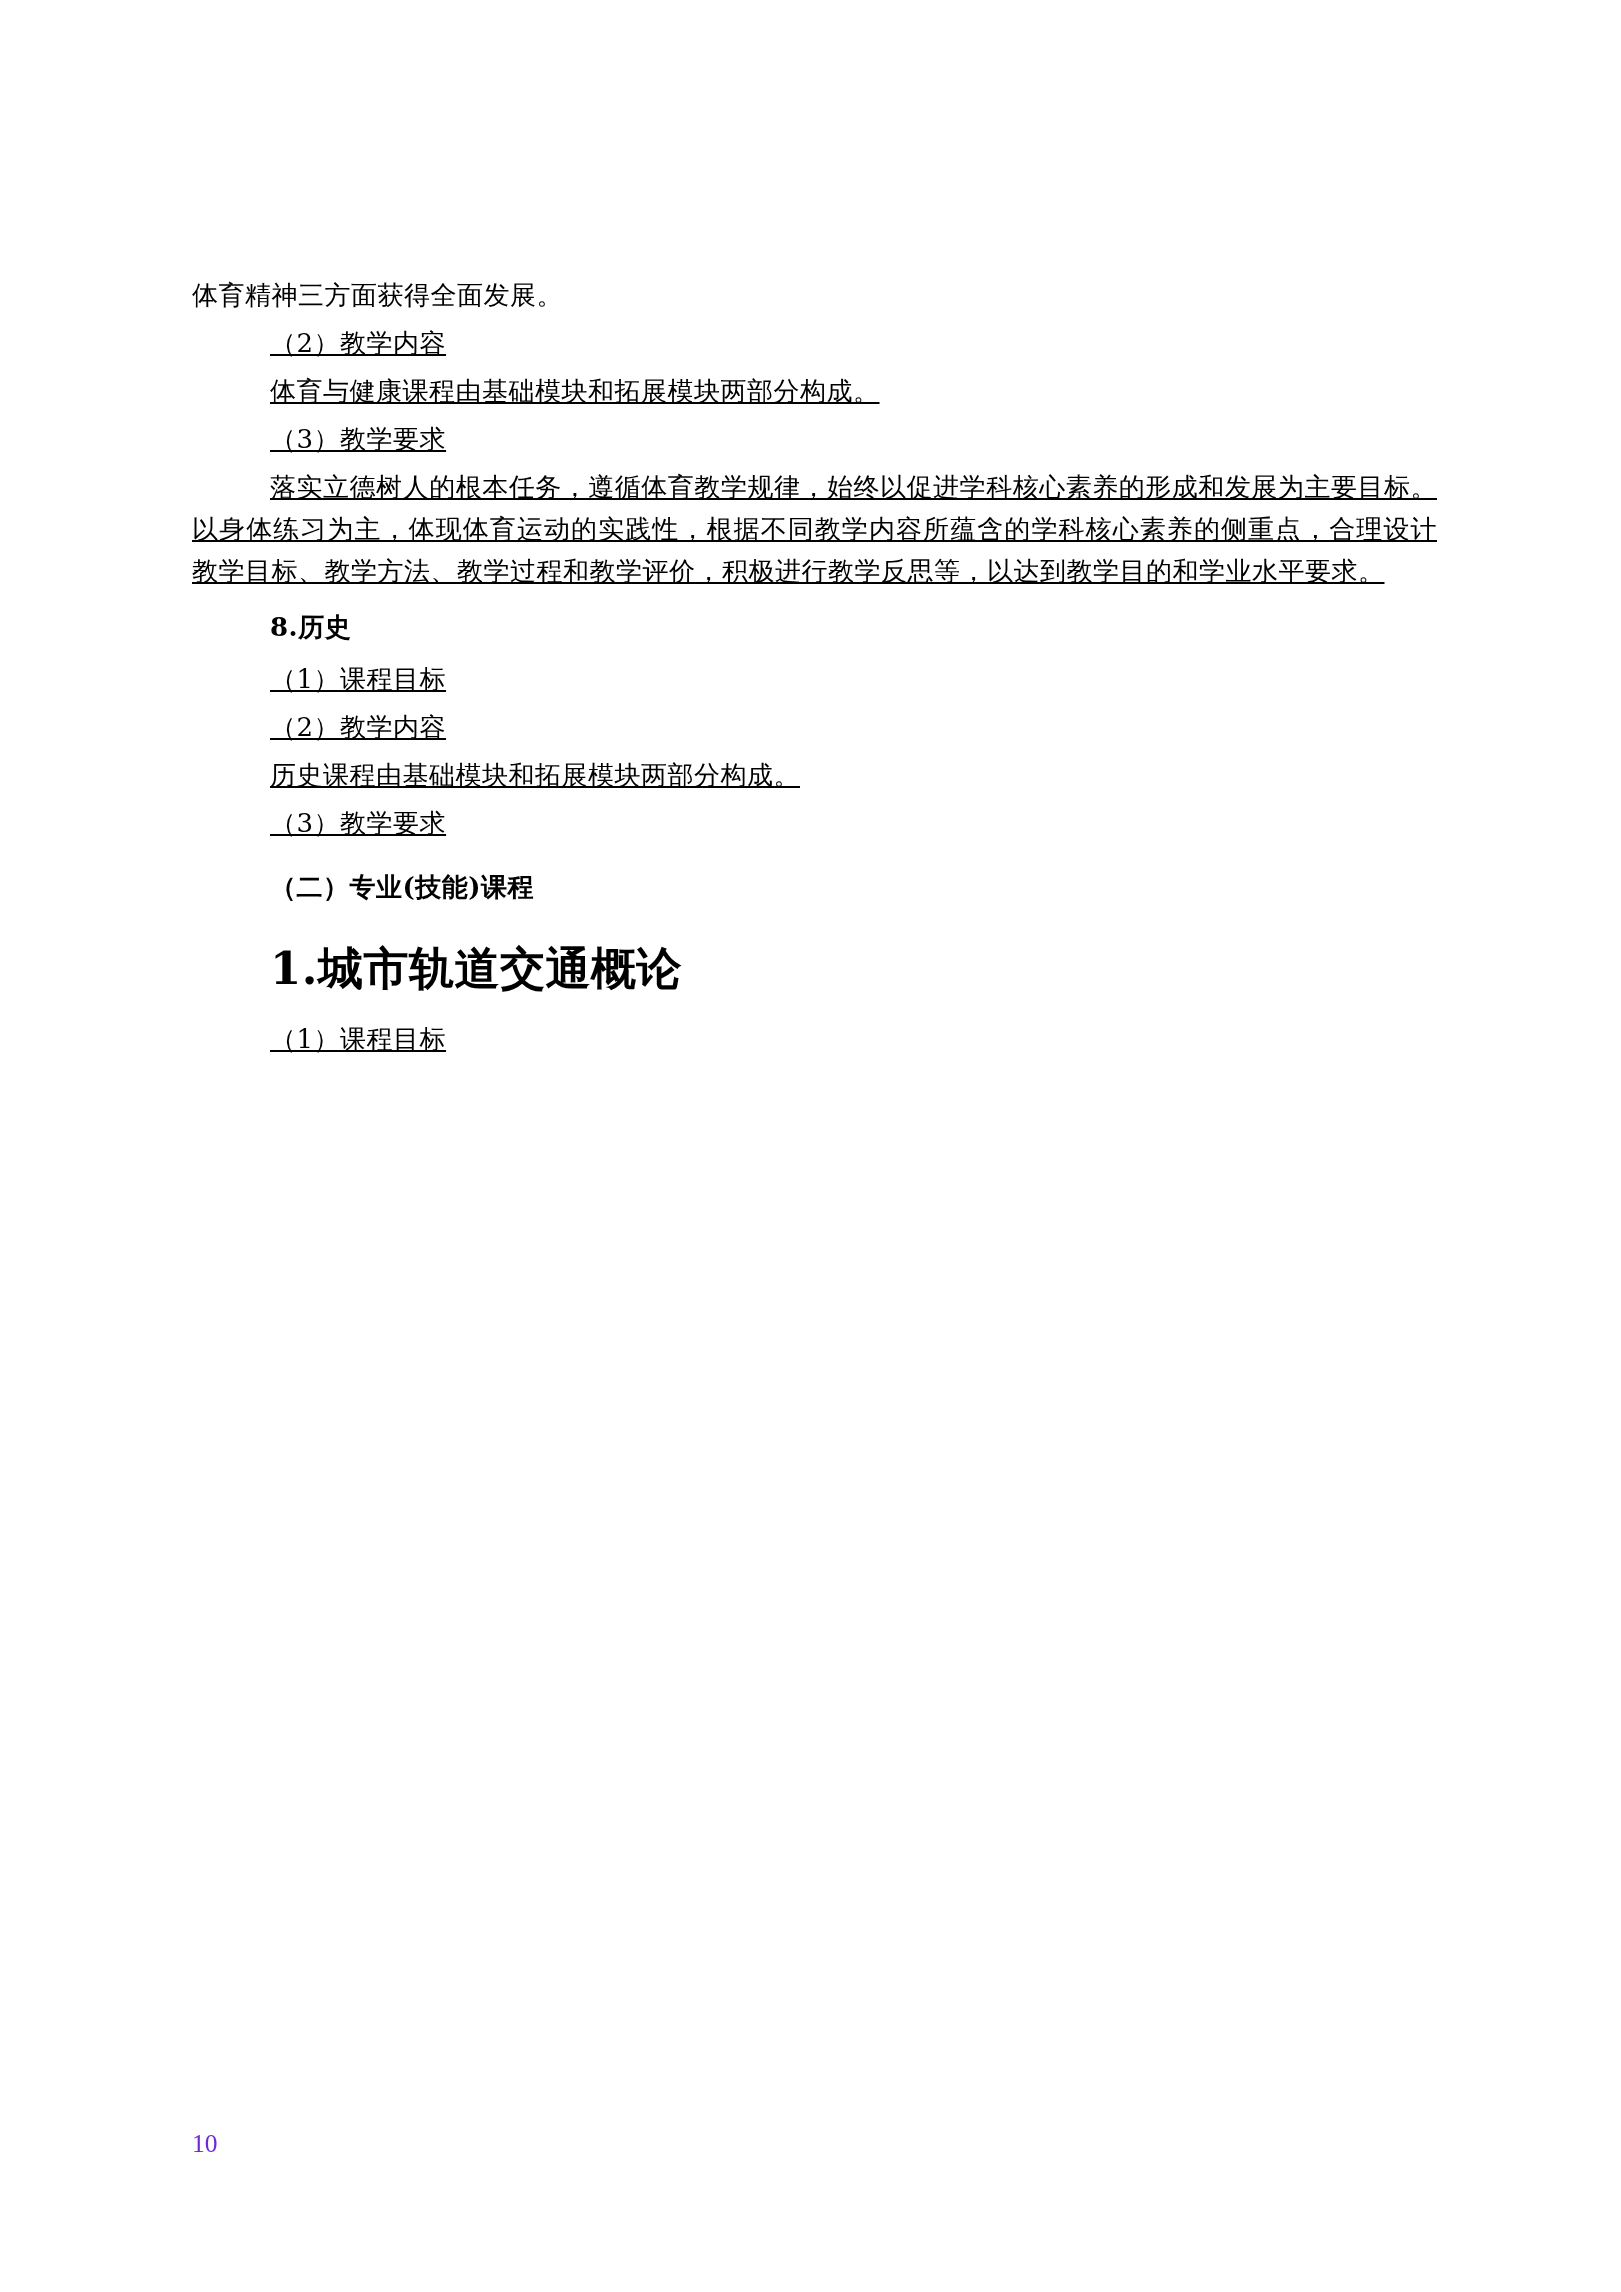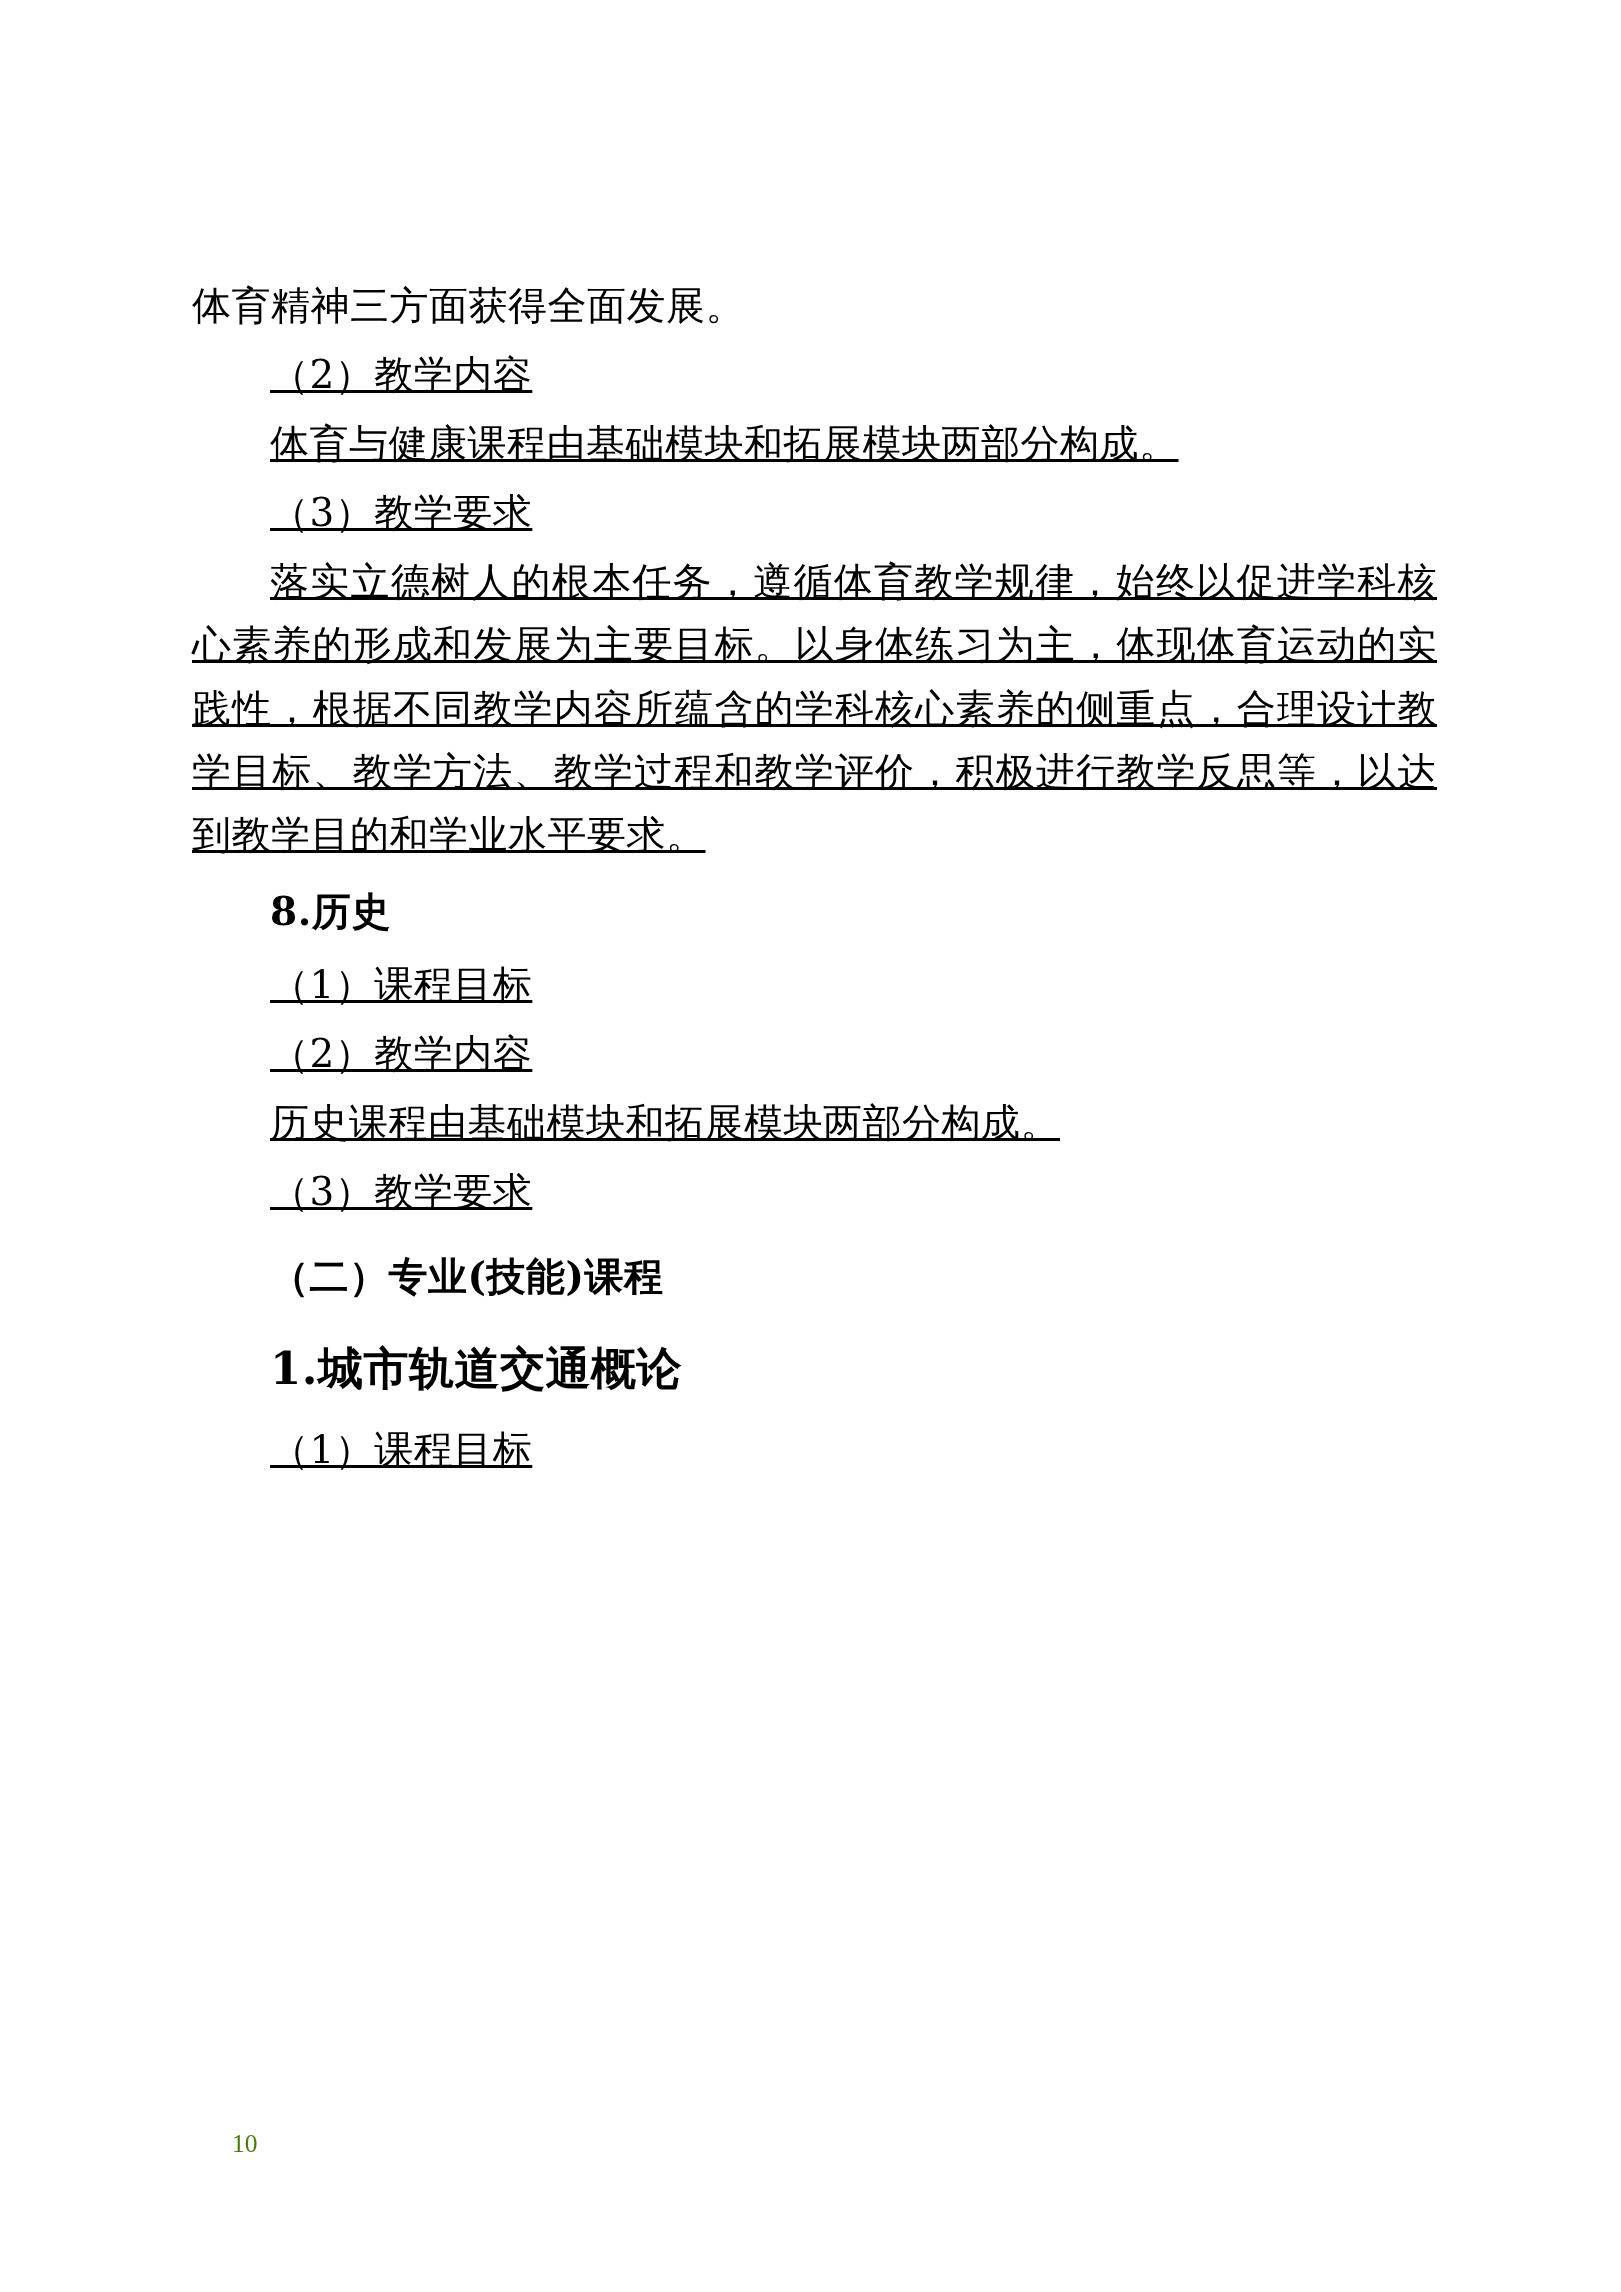--- a/index.html
+++ b/index.html
@@ -19,21 +19,21 @@
     overflow: hidden;
   }
   .content {
     position: absolute;
     left: 192px;
     top: 274px;
     width: 1245px;
   }
   p {
     margin: 0 0 5.9px 0;
-    font-size: 39px;
+    font-size: 26px;
     line-height: 1.62;
     letter-spacing: 0.5px;
     text-align: justify;
     text-justify: inter-ideograph;
   }
   .indent {
     text-indent: 78px;
     text-decoration: underline;
   }
   .noindent {
@@ -57,22 +57,21 @@
     margin-top: 21.6px;
     margin-bottom: 11.8px;
     font-weight: bold;
   }
   .page-number {
     position: absolute;
     left: 192px;
     top: 2129px;
     font-size: 25.5px;
     font-family: "Liberation Serif", serif;
-    color: #4d7c0f;
-    margin-left: 40px;
+    color: #6d28d9;
   }
 </style>
 </head>
 <body>
 
 <div class="page">
   <div class="content">
 
     <p class="noindent">体育精神三方面获得全面发展。</p>
     <p class="indent">（2）教学内容</p>

